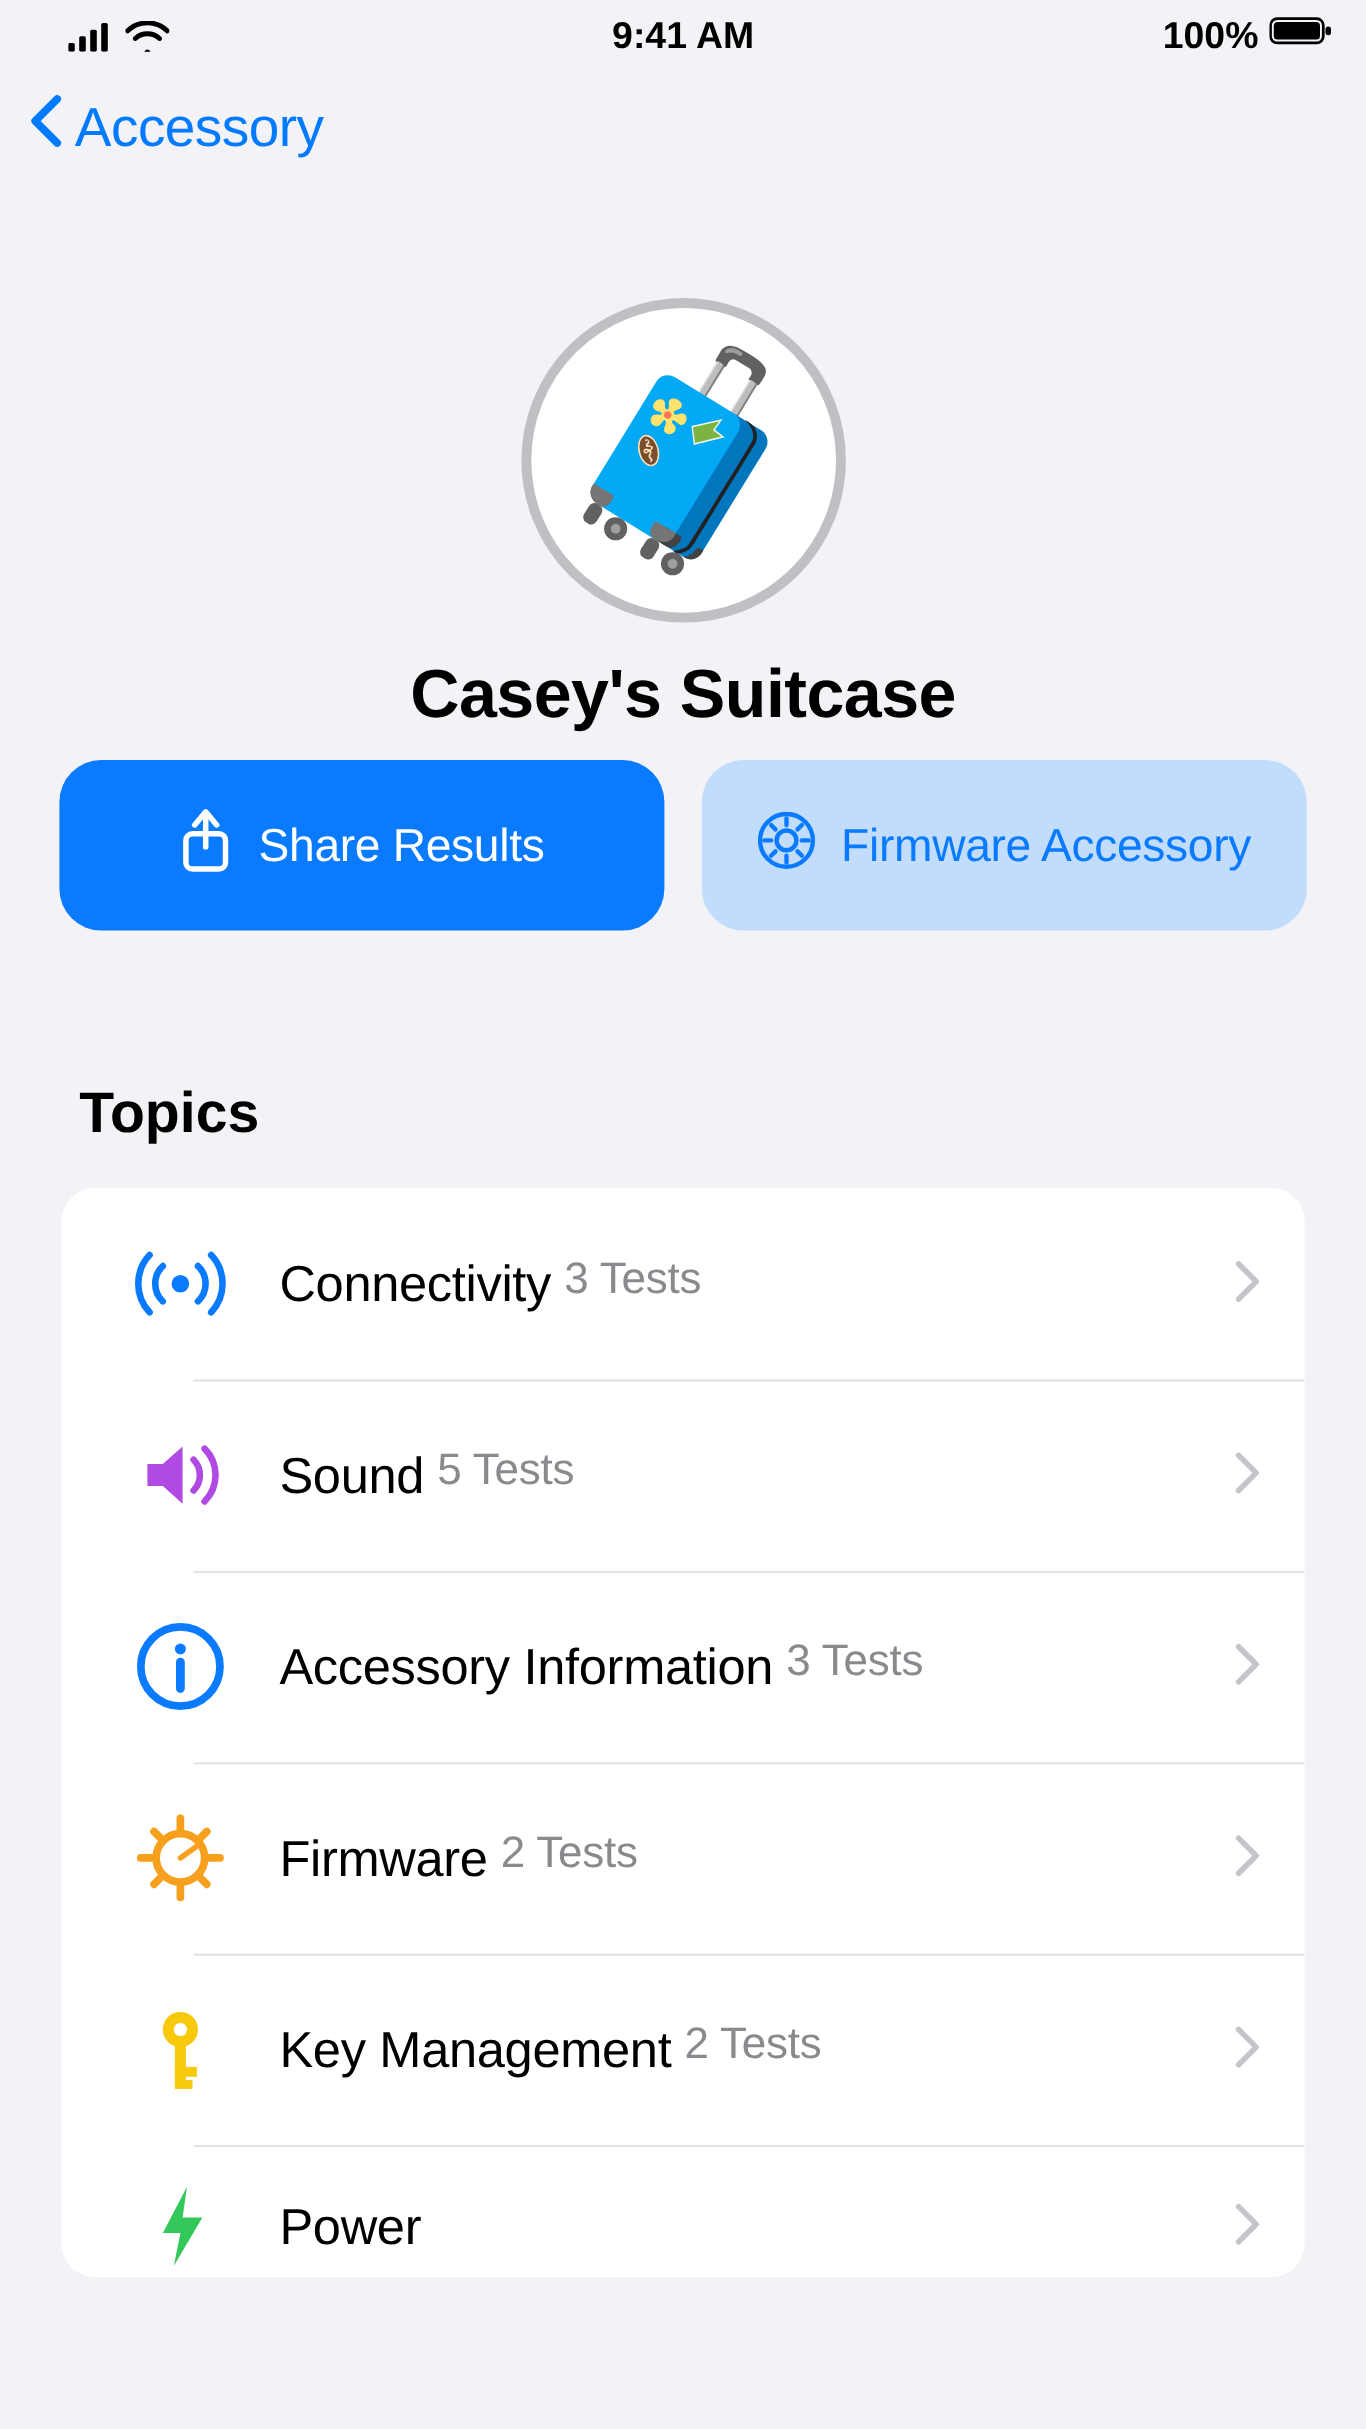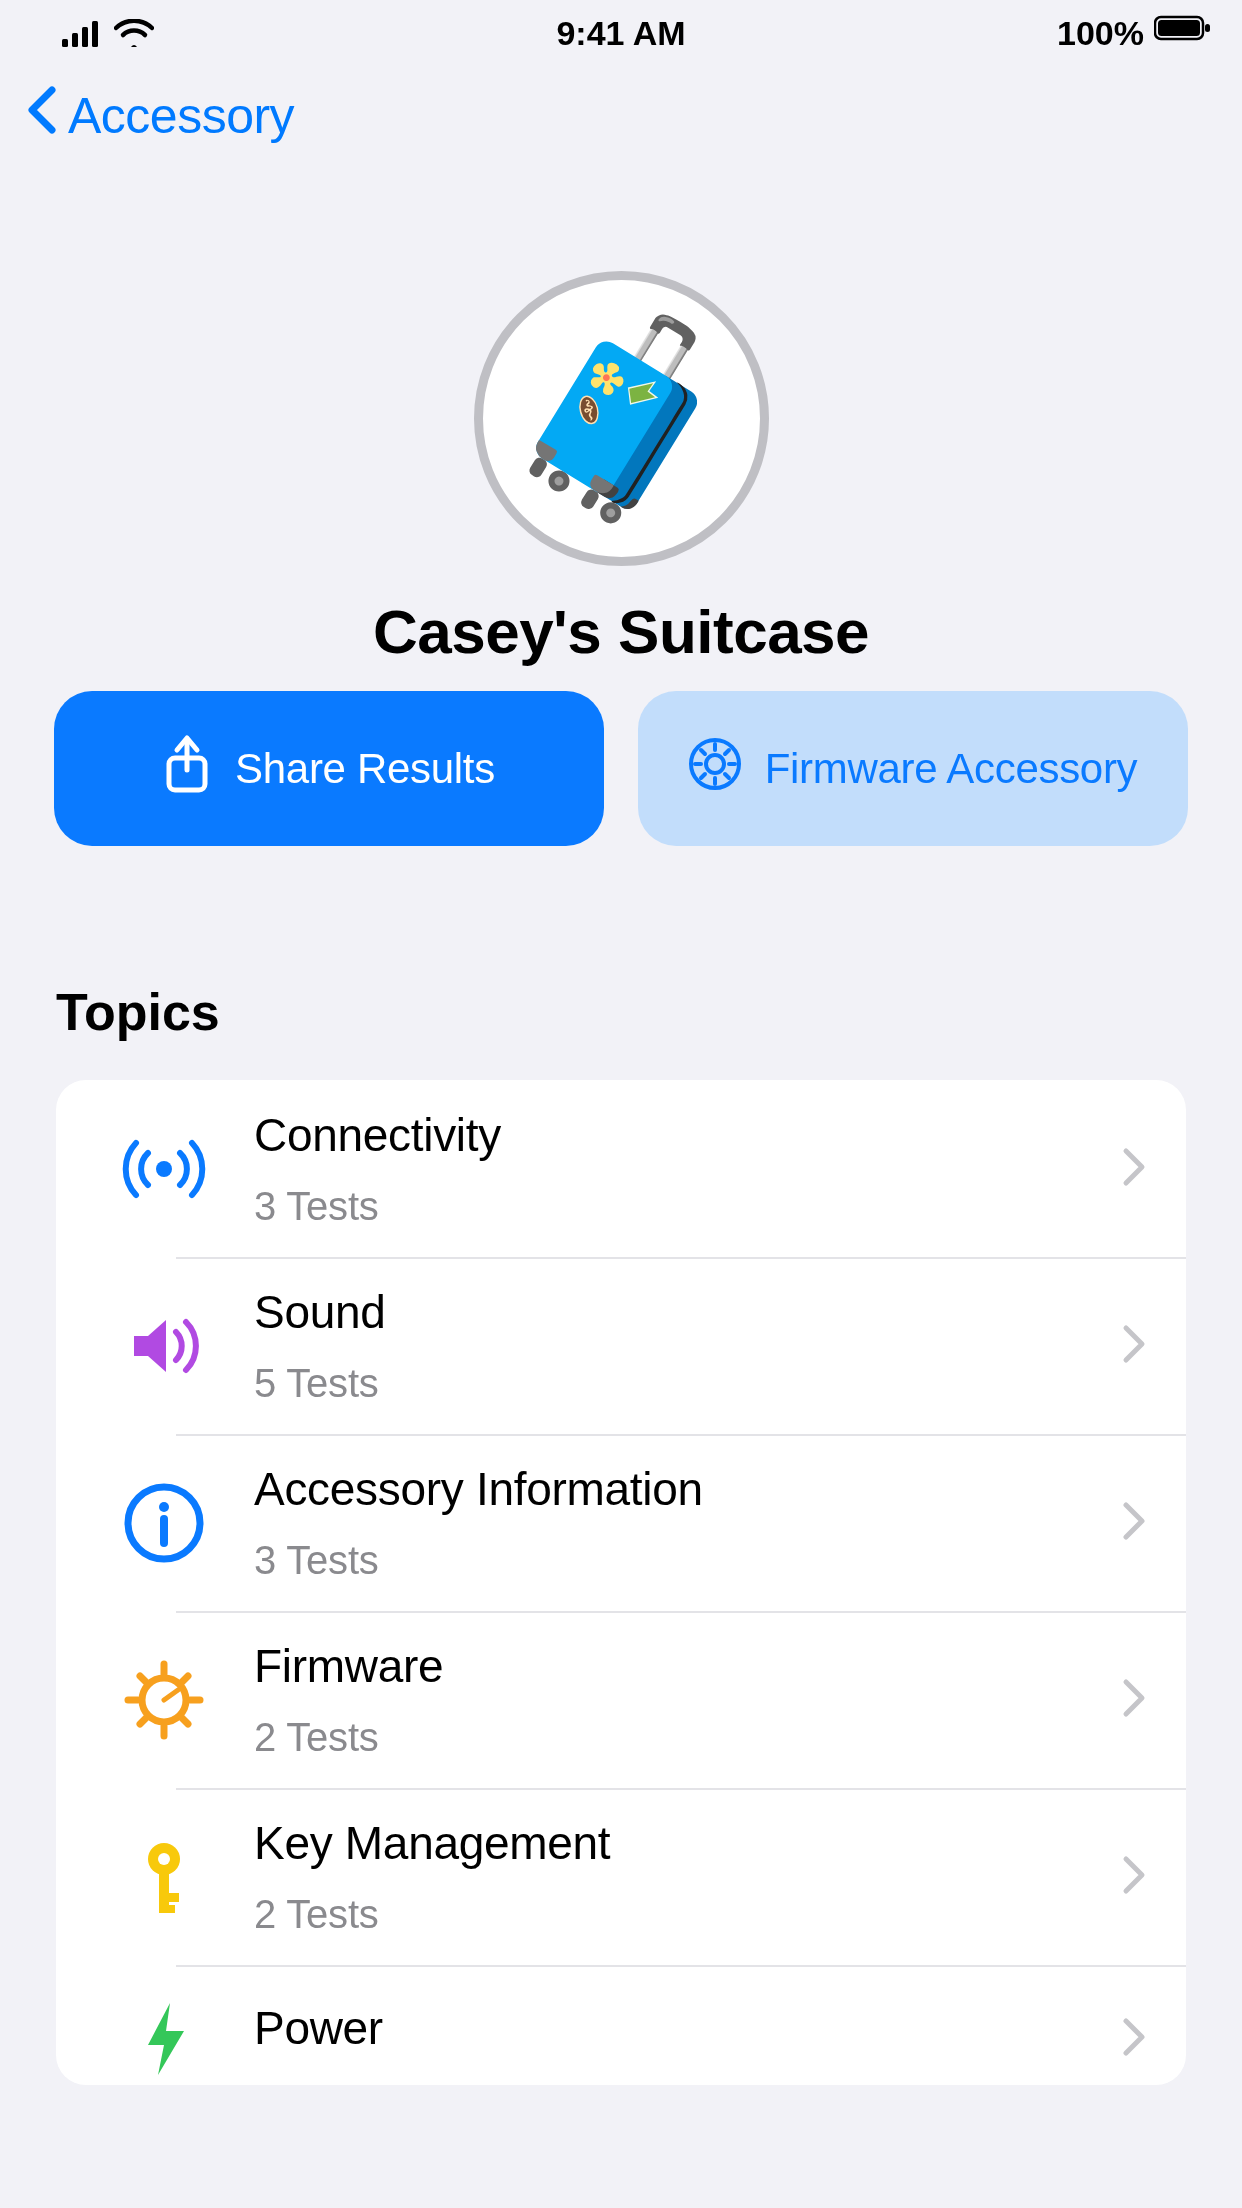--- a/index.html
+++ b/index.html
@@ -96,21 +96,21 @@
     background: #0a7aff;
     color: #fff;
   }
   .action-secondary {
     background: #c2ddfb;
     color: #0a7aff;
   }
 
   
   .section-header {
-    padding: 120px 120px 20px 56px;
+    padding: 120px 120px 20px 72px;
     font-size: 52px;
     font-weight: 700;
   }
   .list {
     margin: 18px 56px 0 56px;
     background: #fff;
     border-radius: 30px;
     overflow: hidden;
   }
   .row {
@@ -135,21 +135,21 @@
   }
   .row + .row { border-top: none; }
   .row-icon {
     width: 92px;
     height: 92px;
     display: flex;
     align-items: center;
     justify-content: center;
     flex-shrink: 0;
   }
-  .row-text { flex: 1; display: flex; flex-direction: column; gap: 22px; }
+  .row-text { flex: 1; display: flex; gap: 12px; }
   .row-title { font-size: 46px; font-weight: 400; letter-spacing: -0.3px; }
   .row-sub { font-size: 40px; color: #8a8a8e; letter-spacing: -0.2px; }
   .chevron { color: #c5c5c9; flex-shrink: 0; }
 
   
   .c-blue { color: #0a7aff; }
   .c-purple { color: #b14ae2; }
   .c-orange { color: #f7a01e; }
   .c-yellow { color: #f8c90b; }
   .c-green { color: #34c759; }

